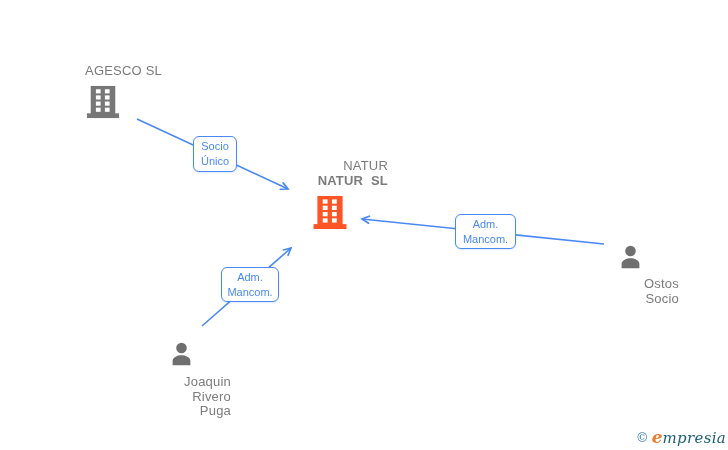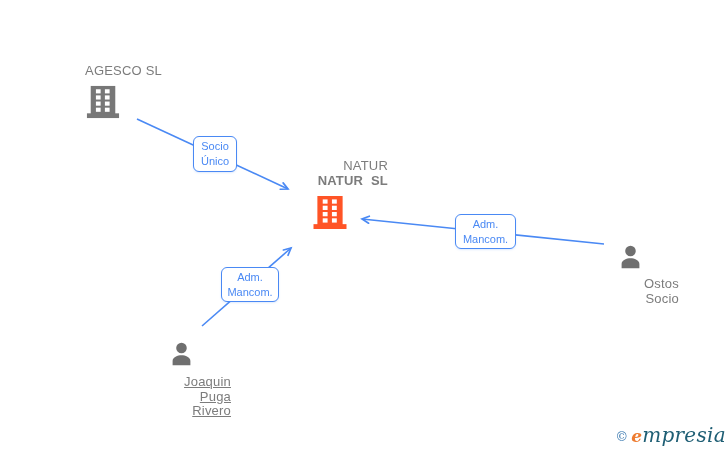--- a/index.html
+++ b/index.html
@@ -58,21 +58,21 @@
   }
   
   .watermark{
     position:absolute;right:2px;bottom:3px;z-index:4;
     font-family:"DejaVu Serif","Liberation Serif",serif;
     font-style:italic;
     white-space:nowrap;
   }
   .wm-c{color:var(--logo-blue);font-size:13px;font-style:normal;margin-right:3px;vertical-align:1px;}
   .wm-e{color:var(--logo-orange);font-size:17px;font-weight:bold;}
-  .wm-rest{color:var(--logo-teal);font-size:20px;letter-spacing:.3px;}
+  .wm-rest{color:var(--logo-teal);font-size:15px;letter-spacing:.3px;}
 </style>
 </head>
 <body>
 
 <div class="canvas">
 
   <svg class="edges-layer" width="728" height="450" viewBox="0 0 728 450" xmlns="http://www.w3.org/2000/svg">
     <defs>
       <marker id="arrowhead" viewBox="0 0 12 12" refX="9" refY="6" markerWidth="12" markerHeight="12" orient="auto" markerUnits="userSpaceOnUse">
         <polyline class="edge-stroke" points="2,2.5 9,6 2,9.5" stroke-width="1.7" stroke-linecap="round"></polyline>
@@ -140,24 +140,24 @@
   </div>
 
   <div class="node" style="left:168px;top:340px;width:27px;height:28px;">
     <svg width="27" height="28" viewBox="0 0 24 24" xmlns="http://www.w3.org/2000/svg">
       <g class="icon-person">
         <circle cx="12" cy="6.6" r="4.7"></circle>
         <path d="M12 13.2c-3.4 0-7.9 1.7-7.9 5V22h15.8v-3.8c0-3.3-4.5-5-7.9-5z"></path>
       </g>
     </svg>
   </div>
-  <div class="node-label person-label" style="left:131px;top:375px;width:100px;text-decoration:underline;">
+  <div class="node-label person-label" style="left:131px;top:375px;width:100px;">
     <div>Joaquin</div>
+    <div>Rivero</div>
     <div>Puga</div>
-    <div>Rivero</div>
   </div>
 
   <div class="edge-label" style="left:193px;top:136px;width:44px;height:36px;">
     <div>Socio</div>
     <div>Único</div>
   </div>
 
   <div class="edge-label" style="left:455px;top:214px;width:61px;height:35px;">
     <div>Adm.</div>
     <div>Mancom.</div>

